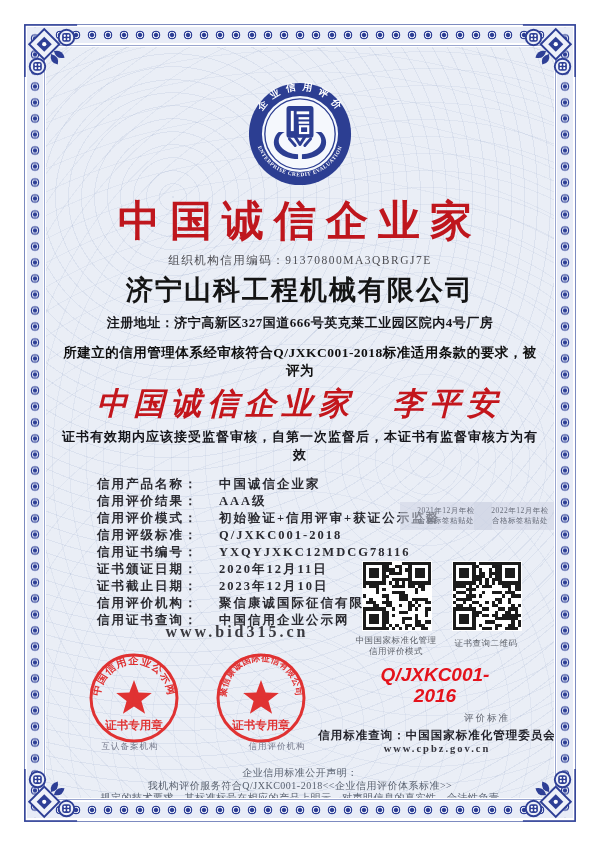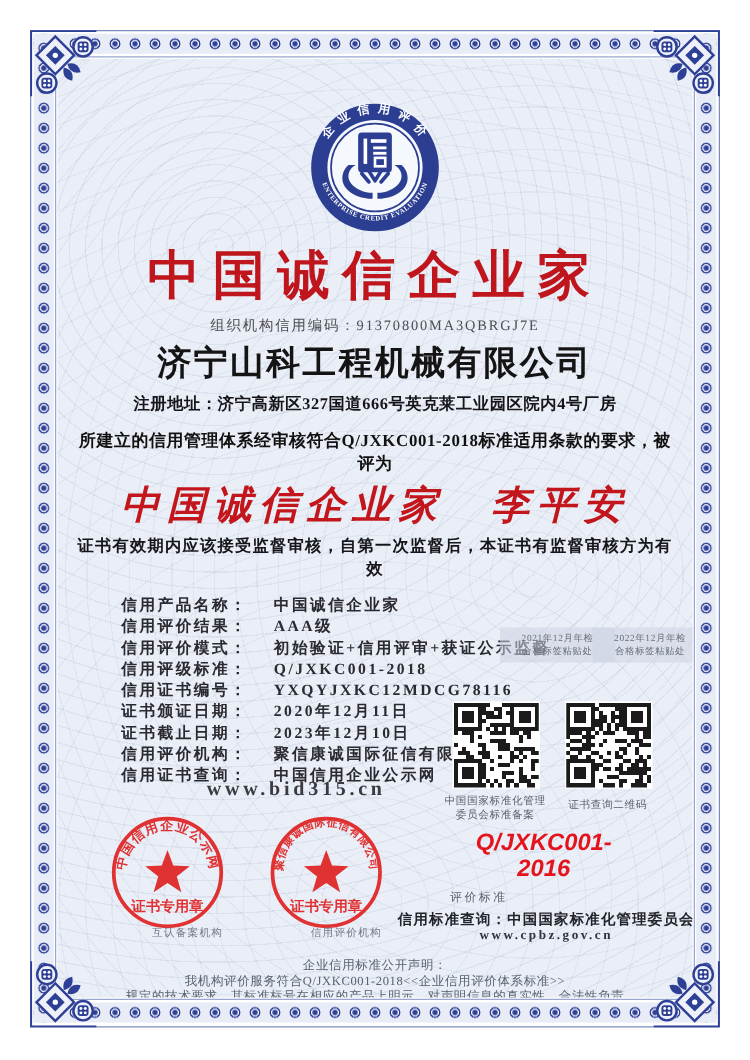--- a/index.html
+++ b/index.html
@@ -57,21 +57,21 @@
   .qr svg{width:100%;height:100%;display:block;}
   .qr-caption{position:absolute;font-size:8.5px;line-height:11px;color:#5c6068;text-align:center;letter-spacing:.5px;}
 
   .seal{position:absolute;width:92px;height:92px;opacity:.93;}
   .seal-caption{position:absolute;top:269px;width:92px;text-align:center;
                 font-size:8.5px;color:#74788a;letter-spacing:1px;}
 
   .std-code{position:absolute;left:300px;top:192px;width:150px;text-align:center;
             font-family:"Liberation Sans", sans-serif;font-weight:bold;font-style:italic;
             font-size:19px;line-height:21px;color:#e4131c;}
-  .std-label{position:absolute;left:300px;top:240px;width:150px;text-align:left;
+  .std-label{position:absolute;left:300px;top:240px;width:150px;text-align:right;
              font-size:9.5px;color:#5f636e;letter-spacing:2px;}
   .std-query{position:absolute;left:252px;top:256px;width:250px;text-align:center;
              font-size:11.5px;font-weight:bold;color:#23232b;letter-spacing:1px;}
   .std-url{position:absolute;left:252px;top:271px;width:250px;text-align:center;
            font-size:10.5px;font-weight:600;color:#33333b;letter-spacing:2px;}
 
   .declaration{margin-top:2px;text-align:center;font-size:10px;line-height:12.5px;
                color:#59616f;letter-spacing:.5px;}
 </style>
 </head>
@@ -664,38 +664,38 @@
             <rect x="11" y="20" width="1" height="1"></rect>
             <rect x="13" y="20" width="1" height="1"></rect>
             <rect x="16" y="20" width="1" height="1"></rect>
             <rect x="17" y="20" width="1" height="1"></rect>
             <rect x="18" y="20" width="1" height="1"></rect>
             <rect x="19" y="20" width="1" height="1"></rect>
           </svg>
         </div>
     <div class="qr-caption" style="left:280px;top:163px;width:112px">
       <div>中国国家标准化管理</div>
-      <div>委员会标准备案</div>
+      <div>信用评价模式</div>
     </div>
     <div class="qr-caption" style="left:376px;top:166px;width:100px">
       <div>证书查询二维码</div>
     </div>
 
     <svg class="seal" style="left:28px;top:180px" viewBox="0 0 92 92">
       <defs>
             <path id="sealArc1" d="M 16.6 63 A 34 34 0 1 1 75.4 63" fill="none"></path>
           </defs>
       <circle cx="46" cy="46" r="43" fill="none" stroke="#e02424" stroke-width="3"></circle>
       <text font-size="10.5" font-weight="bold" fill="#e02424" letter-spacing="1">
         <textPath href="#sealArc1" startOffset="50%" text-anchor="middle">中国信用企业公示网</textPath>
       </text>
       <path fill="#e02424" d="M46 28 L50.6 40.4 L63.8 40.9 L53.4 49.1 L57.1 61.8 L46 54.4 L34.9 61.8 L38.6 49.1 L28.2 40.9 L41.4 40.4 Z"></path>
       <text x="46" y="77" text-anchor="middle" font-size="11.5" font-weight="bold" fill="#e02424">证书专用章</text>
     </svg>
-    <div class="seal-caption" style="left:44px">互认备案机构</div>
+    <div class="seal-caption" style="left:24px">互认备案机构</div>
 
     <svg class="seal" style="left:155px;top:180px" viewBox="0 0 92 92">
       <defs>
             <path id="sealArc2" d="M 15 60 A 35 35 0 1 1 77 60" fill="none"></path>
           </defs>
       <circle cx="46" cy="46" r="43" fill="none" stroke="#e02424" stroke-width="3"></circle>
       <text font-size="8.8" font-weight="bold" fill="#e02424" letter-spacing=".5">
         <textPath href="#sealArc2" startOffset="50%" text-anchor="middle">聚信康诚国际征信有限公司</textPath>
       </text>
       <path fill="#e02424" d="M46 28 L50.6 40.4 L63.8 40.9 L53.4 49.1 L57.1 61.8 L46 54.4 L34.9 61.8 L38.6 49.1 L28.2 40.9 L41.4 40.4 Z"></path>

